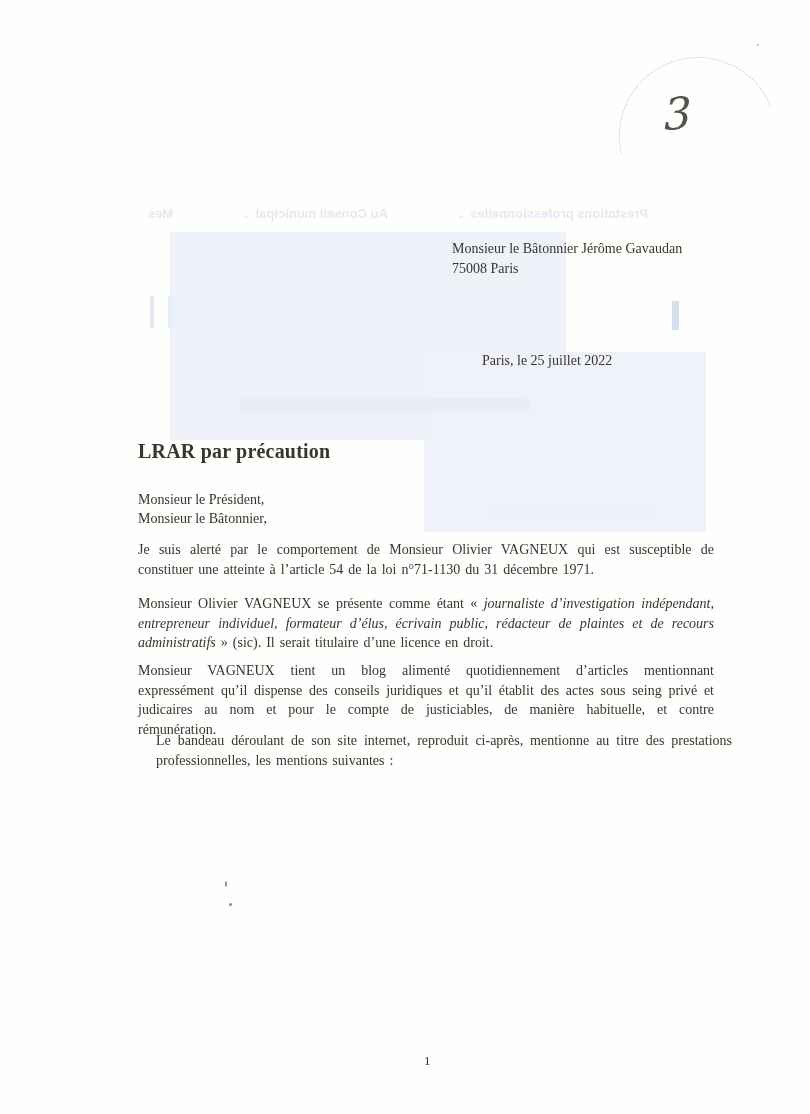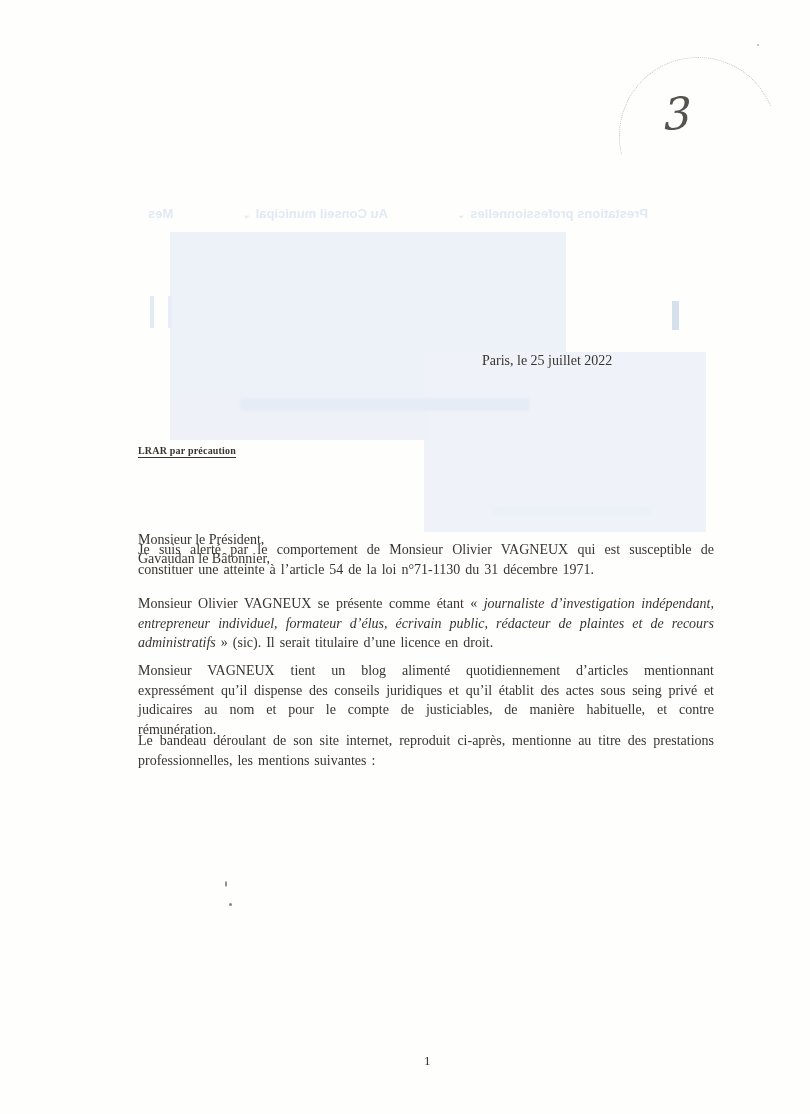--- a/index.html
+++ b/index.html
@@ -50,29 +50,29 @@
   
   .speck{position:absolute;background:#8a867f;border-radius:50%;}
   .speck-1{left:225px;top:881px;width:2px;height:6px;}
   .speck-2{left:229px;top:903px;width:3px;height:3px;}
   .speck-3{left:757px;top:44px;width:2px;height:2px;background:#b9b4aa;}
   
   .txt{position:absolute;font-size:14px;line-height:20px;}
   .recipient{left:452px;top:239px;}
   .dateline{left:452px;top:351px;margin-left:30px;}
   .subject{
-    left:138px;top:441px;font-weight:bold;font-size:10px;
-    text-decoration:underline;text-underline-offset:3px;letter-spacing:.2px;
+    left:138px;top:441px;font-weight:bold;font-size:20px;
+    text-underline-offset:3px;letter-spacing:.2px;
   }
-  .salutation{left:138px;top:490px;line-height:19px;margin-top:40px;}
+  .salutation{left:138px;top:490px;line-height:19px;}
   .para{width:576px;text-align:justify;line-height:19.5px;word-spacing:1.5px;}
   .para-1{left:138px;top:540px;}
   .para-2{left:138px;top:594px;}
   .para-3{left:138px;top:661px;word-spacing:3px;}
-  .para-4{left:138px;top:731px;}
+  .para-4{left:156px;top:731px;}
   .quote-italic{font-style:italic;}
   .page-number{left:424px;top:1051px;font-size:13px;}
 </style>
 </head>
 <body>
 
 <div class="page">
 
   <div class="wash wash-a"></div>
   <div class="wash wash-b"></div>
@@ -90,29 +90,31 @@
   <div class="bt-glyph bt-glyph-right"></div>
 
   <div class="pencil-arc"></div>
   <div class="hand-3">3</div>
 
   <div class="speck speck-1"></div>
   <div class="speck speck-2"></div>
   <div class="speck speck-3"></div>
 
   <div class="txt recipient">
+    <div>Monsieur le Bâtonnier Jérôme Gavaudan</div>
+    <div>75008 Paris</div>
   </div>
 
   <div class="txt dateline">Paris, le 25 juillet 2022</div>
 
   <div class="txt subject">LRAR par précaution</div>
 
   <div class="txt salutation">
     <div>Monsieur le Président,</div>
-    <div>Gavaudan le Bâtonnier,</div>
+    <div>Monsieur le Bâtonnier,</div>
   </div>
 
   <div class="txt para para-1">Je suis alerté par le comportement de Monsieur Olivier VAGNEUX qui est susceptible de constituer une atteinte à l’article 54 de la loi n°71-1130 du 31 décembre 1971.</div>
 
   <div class="txt para para-3">Monsieur VAGNEUX tient un blog alimenté quotidiennement d’articles mentionnant expressément qu’il dispense des conseils juridiques et qu’il établit des actes sous seing privé et judicaires au nom et pour le compte de justiciables, de manière habituelle, et contre rémunération.</div>
 
   <div class="txt para para-2"><span>Monsieur Olivier VAGNEUX se présente comme étant « </span><span class="quote-italic">journaliste d’investigation indépendant, entrepreneur individuel, formateur d’élus, écrivain public, rédacteur de plaintes et de recours administratifs</span><span> » (sic). Il serait titulaire d’une licence en droit.</span></div>
 
   <div class="txt para para-4">Le bandeau déroulant de son site internet, reproduit ci-après, mentionne au titre des prestations professionnelles, les mentions suivantes :</div>
 

